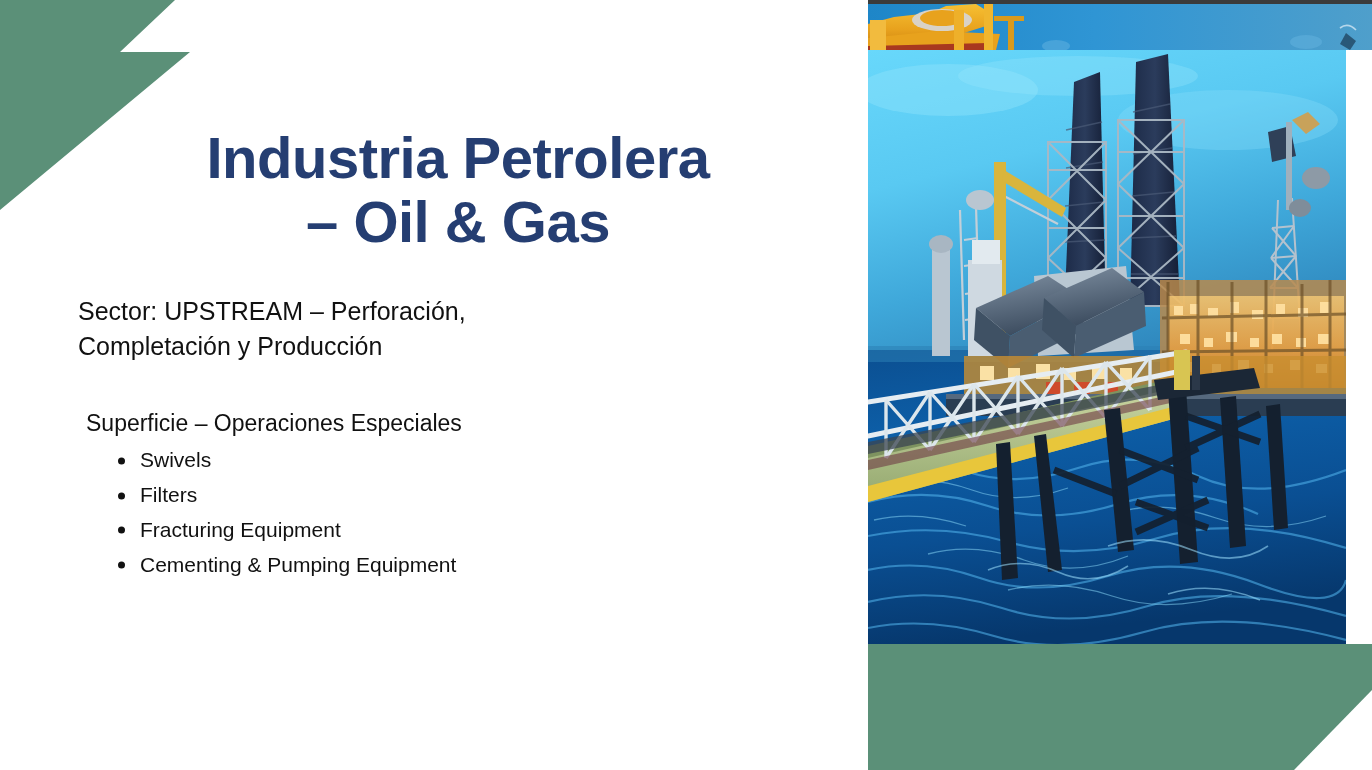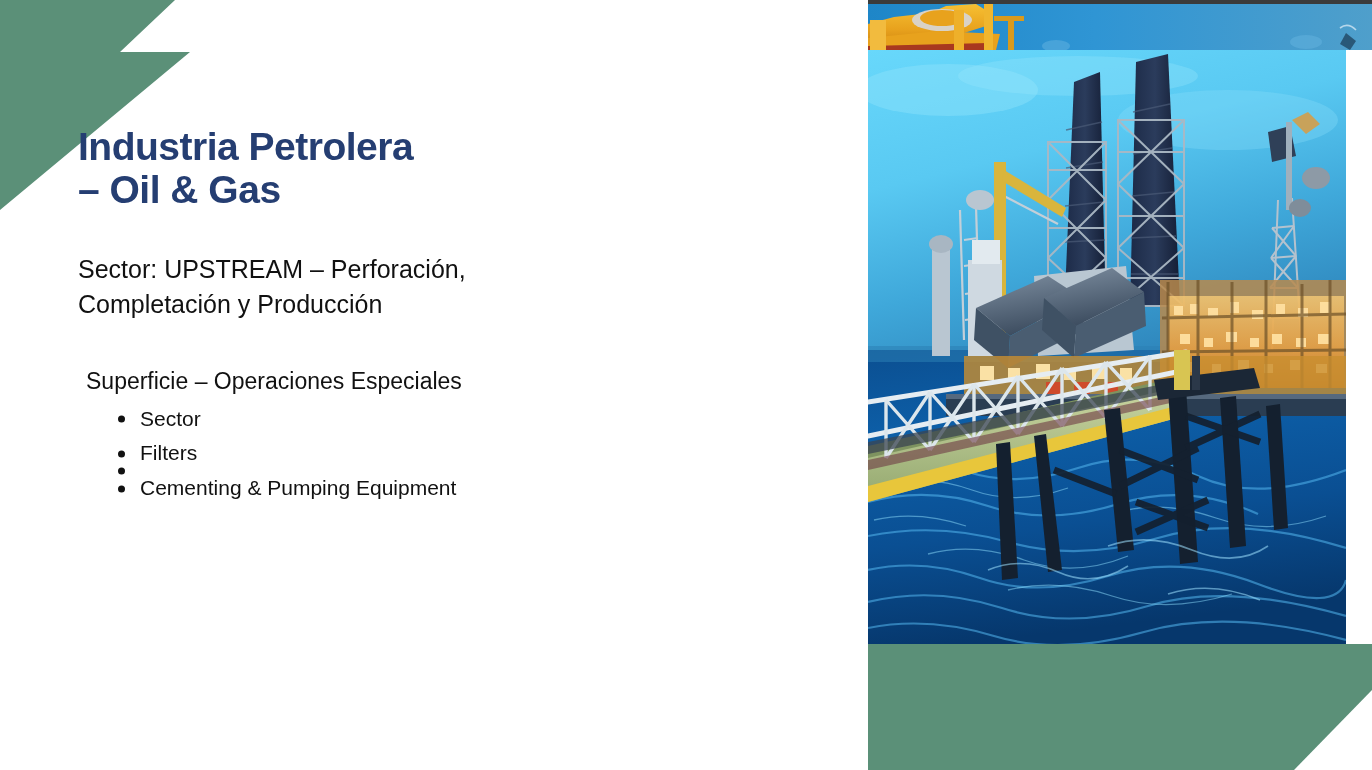--- a/index.html
+++ b/index.html
@@ -36,27 +36,28 @@
   }
 
   
   .text-col {
     position: absolute;
     left: 78px;
     top: 126px;
     width: 760px;
   }
   .slide-title {
-    font-size: 39px;
+    font-size: 58px;
     font-weight: bold;
     line-height: 1.10;
     letter-spacing: -0.5px;
     color: #253E72;
     margin: 0 0 0 0;
     white-space: pre-line;
+    text-align: center;
   }
   .slide-subtitle {
     font-size: 25px;
     font-weight: normal;
     line-height: 1.42;
     color: #111111;
     margin: 40px 0 0 0;
     white-space: pre-line;
     max-width: 580px;
   }
@@ -123,23 +124,23 @@
 
   <div class="text-col">
     <h1 class="slide-title">Industria Petrolera
 – Oil &amp; Gas</h1>
     <h2 class="slide-subtitle">Sector: UPSTREAM – Perforación,
 Completación y Producción</h2>
 
     <div class="body-block">
       <p class="body-heading">Superficie – Operaciones Especiales</p>
       <ul class="body-list">
-        <li><span class="bullet-dot"></span><span>Sector</span></li>
+        <li><span class="bullet-dot"></span><span>Swivels</span></li>
         <li><span class="bullet-dot"></span><span>Filters</span></li>
-        <li><span class="bullet-dot"></span></li>
+        <li><span class="bullet-dot"></span><span>Fracturing Equipment</span></li>
         <li><span class="bullet-dot"></span><span>Cementing &amp; Pumping Equipment</span></li>
       </ul>
     </div>
   </div>
 
   <div class="photo-strip-top">
     <svg viewBox="0 0 504 50" width="504" height="50" preserveAspectRatio="none">
       <defs>
         <linearGradient id="skyTop" x1="0" y1="0" x2="1" y2="0">
           <stop offset="0%" stop-color="#1e86c8"></stop>

